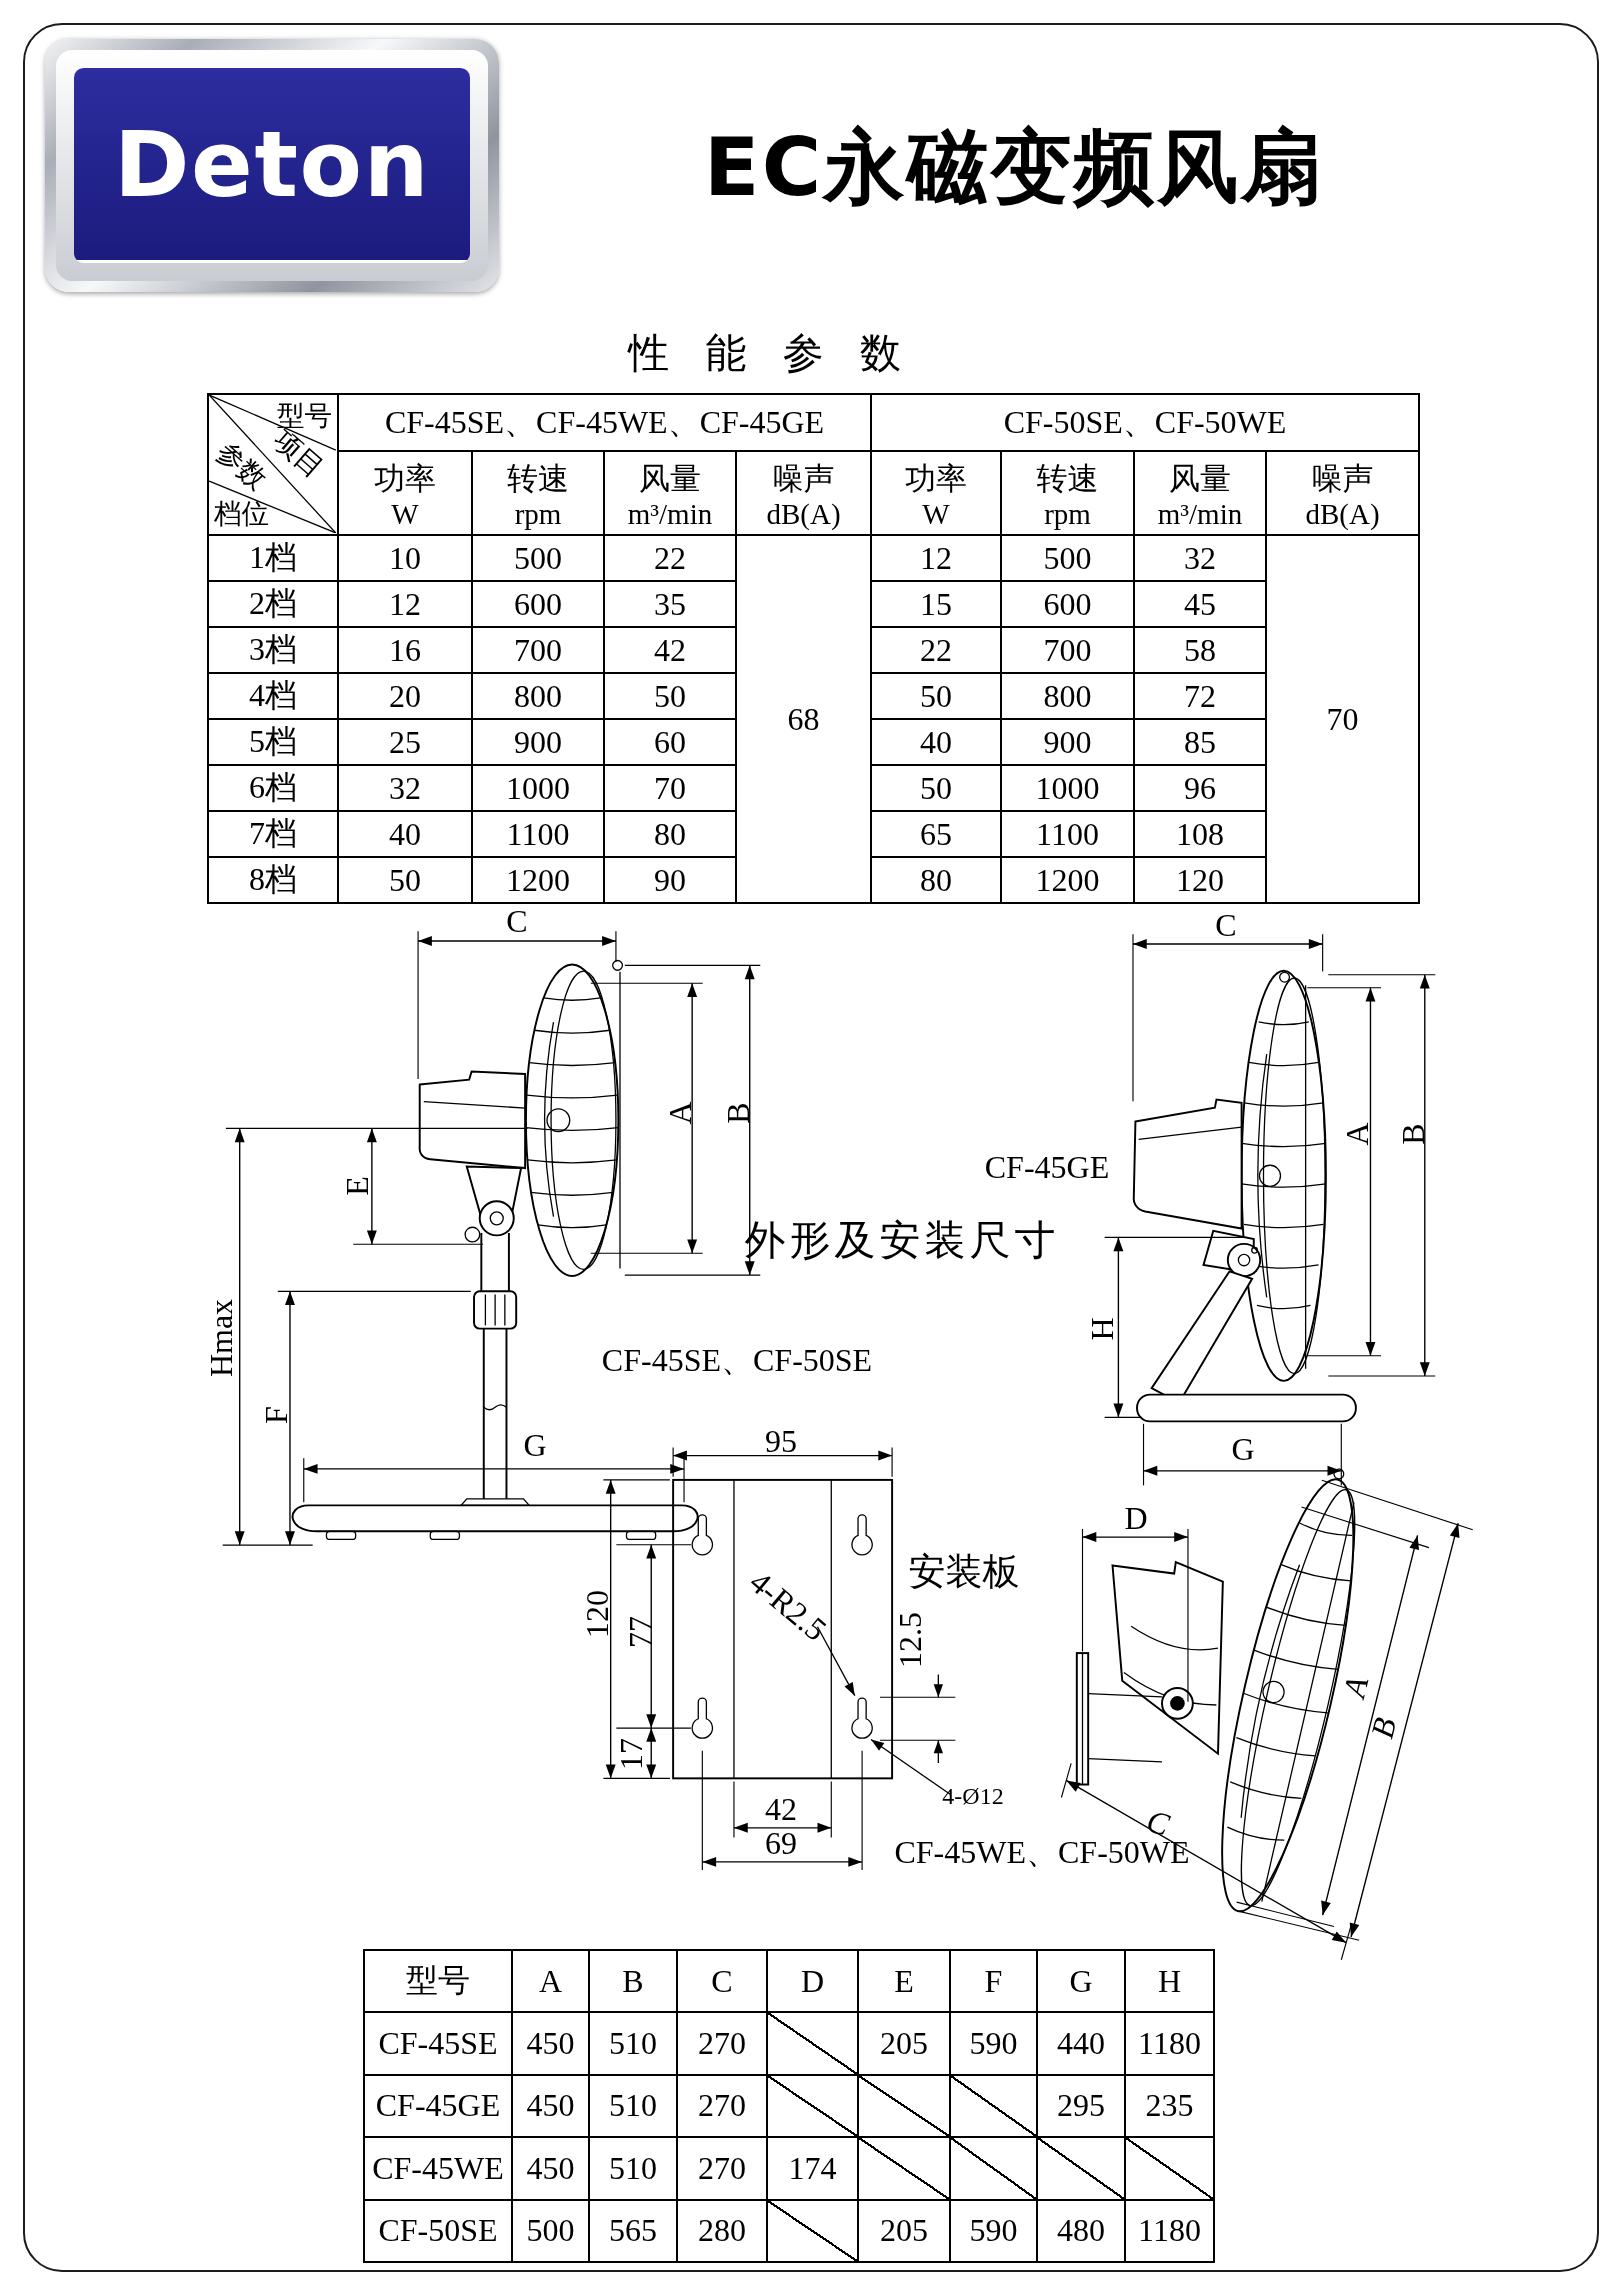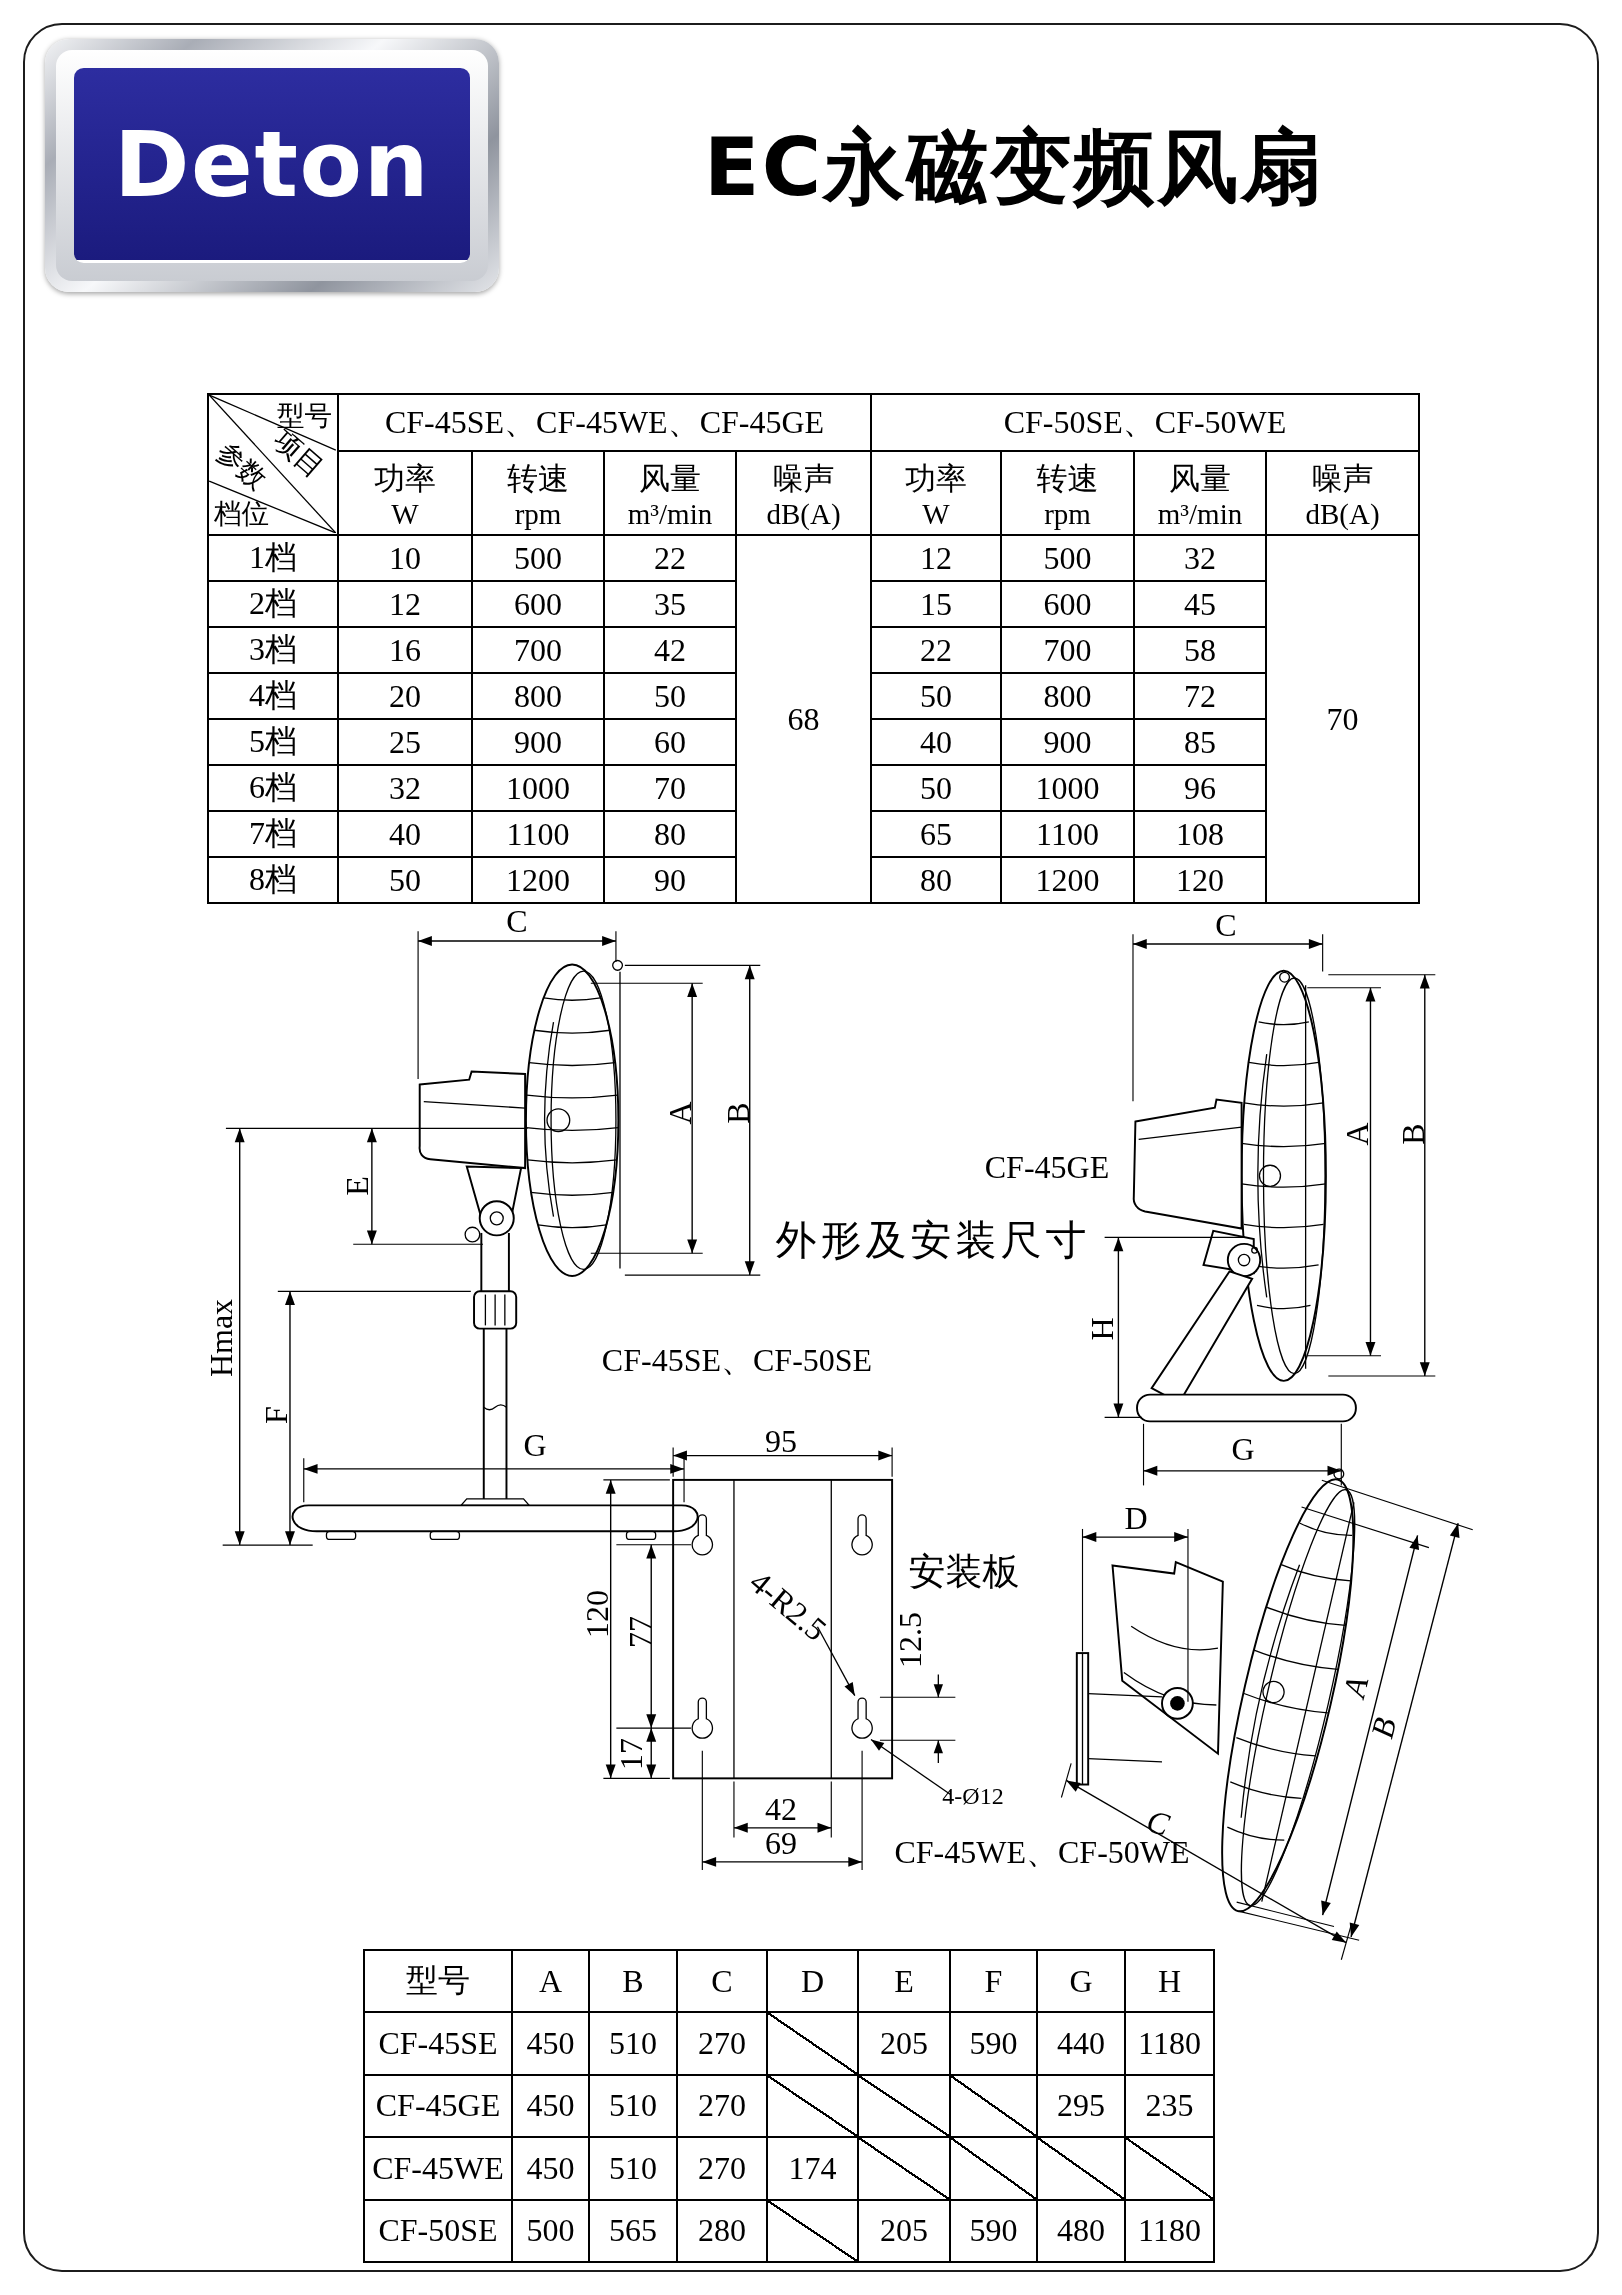--- a/index.html
+++ b/index.html
@@ -17,21 +17,21 @@
         display:flex;flex-direction:column;}
   .logo-navy{flex:11;background:linear-gradient(180deg,#2d2da0,#1b1b7e);display:flex;align-items:center;justify-content:center;
         border-bottom:3.2px solid #fff;}
   .logo-navy span{font-family:"DejaVu Sans",sans-serif;font-weight:bold;font-size:91px;color:#fff;letter-spacing:1.6px;line-height:1;}
   .logo-blue{flex:8;background:linear-gradient(180deg,#49c3f1,#1da3dc);display:flex;align-items:center;justify-content:center;}
   .logo-blue span{font-weight:bold;font-size:63px;color:#fff;letter-spacing:47px;text-indent:47px;line-height:1;}
   
   .title{position:absolute;left:704px;top:114px;font-family:"DejaVu Sans",sans-serif;
          font-weight:900;font-size:81px;letter-spacing:2.4px;white-space:nowrap;}
   .h-perf{position:absolute;left:564px;top:326px;width:414px;text-align:center;font-size:41px;letter-spacing:13px;white-space:nowrap;}
-  .h-outline{position:absolute;left:714px;top:1213px;width:438px;text-align:center;font-size:41px;letter-spacing:4px;white-space:nowrap;}
+  .h-outline{position:absolute;left:683px;top:1213px;width:438px;text-align:center;font-size:41px;letter-spacing:4px;white-space:nowrap;}
   
   table{border-collapse:collapse;table-layout:fixed;}
   .perf{position:absolute;left:207px;top:393px;width:1211px;height:476px;border:2.4px solid #000;}
   .perf td{border:2px solid #000;text-align:center;vertical-align:middle;font-size:32px;padding:0;overflow:hidden;}
   .perf tr.h1{height:57px;} .perf tr.h2{height:84px;} .perf tr.dr{height:41px;}
   .perf .u{display:block;font-size:29px;line-height:1.1;}
   .perf .cn{display:block;font-size:31px;line-height:1.25;margin-top:4.9px;}
   .corner{position:relative;padding:0;}
   .corner svg{position:absolute;left:0;top:0;}
   .corner span{position:absolute;font-size:27.6px;line-height:1;white-space:nowrap;}
@@ -77,20 +77,21 @@
       <div class="logo-panel">
         <div class="logo-navy">
           <span>Deton</span>
         </div>
       </div>
     </div>
   </div>
 
   
   <div class="title">EC永磁变频风扇</div>
+  <div class="h-perf">性 能 参 数</div>
 
   
   <table class="perf">
     <colgroup>
       <col style="width:130px">
         <col style="width:134px">
         <col style="width:132px">
         <col style="width:132px">
         <col style="width:135px">
       <col style="width:130px">

